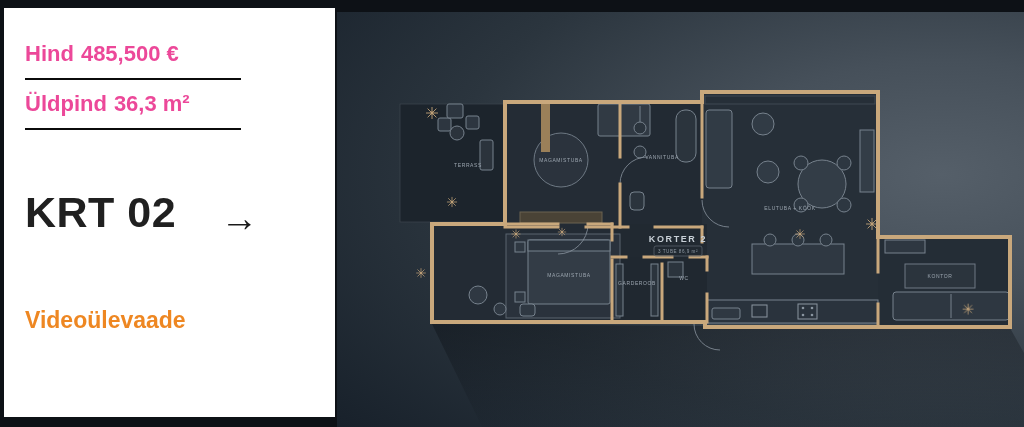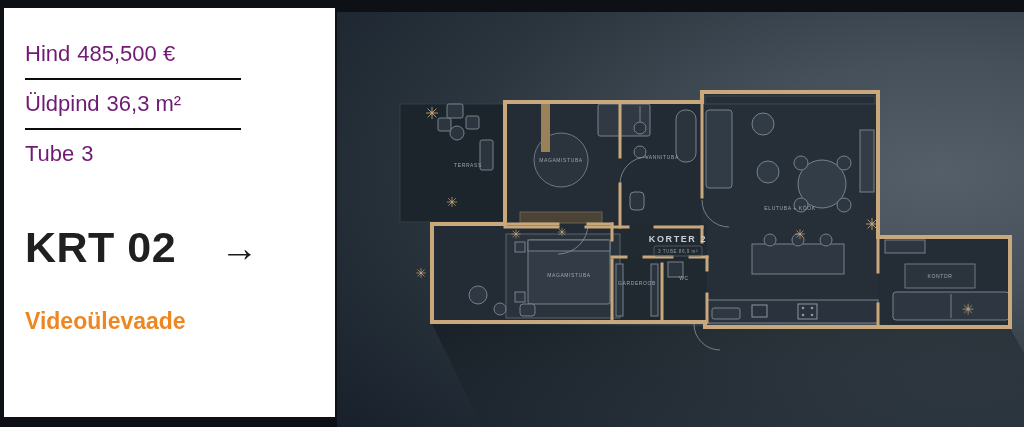--- a/index.html
+++ b/index.html
@@ -2,27 +2,27 @@
 <html><head>
 <meta charset="utf-8">
 <style>
   html,body{margin:0;padding:0;background:#0b0f13;}
   .stage{position:relative;width:1024px;height:427px;background:#0d1116;overflow:hidden;
          font-family:"Liberation Sans", sans-serif;}
 
   
   .card{position:absolute;left:4px;top:8px;width:331px;height:409px;background:#ffffff;
         box-sizing:border-box;padding:34px 0 0 21px;}
-  .spec{font-size:22px;font-weight:400;color:#701a75;line-height:1.05;white-space:nowrap;}
+  .spec{font-size:22px;font-weight:700;color:#ec4899;line-height:1.05;white-space:nowrap;}
   .spec .spec-value{margin-left:7px;}
   .divider{width:216px;border-top:2px solid #0b0b0b;margin:13px 0 12px 0;}
-  .title-row{margin-top:58px;display:flex;align-items:center;cursor:pointer;}
+  .title-row{margin-top:58px;display:flex;align-items:flex-end;cursor:pointer;}
   .apt-title{font-size:43px;font-weight:700;color:#202020;letter-spacing:.5px;}
   .arrow{font-size:38px;font-weight:700;color:#1a1a1a;margin-left:44px;line-height:1;}
-  .video{margin-top:36px;font-size:23px;font-weight:700;color:#EE8722;cursor:pointer;width:max-content;}
+  .video{margin-top:70px;font-size:23px;font-weight:700;color:#EE8722;cursor:pointer;width:max-content;}
 
   
   .plan{position:absolute;left:337px;top:12px;width:687px;height:427px;
         background:radial-gradient(115% 95% at 88% 38%, #555f69 0%, #46505a 28%, #2b353e 62%, #17202a 100%);}
   .plan svg{display:block;}
   text{font-family:"Liberation Sans", sans-serif;}
   .room-label{fill:#9aa4ae;font-size:5px;letter-spacing:.6px;text-anchor:middle;}
   .plan-title{fill:#c8d0d7;font-size:9px;font-weight:bold;letter-spacing:1.6px;text-anchor:middle;}
   .plan-subtitle{fill:#8f99a3;font-size:4.6px;letter-spacing:.5px;text-anchor:middle;}
 </style>
@@ -33,23 +33,20 @@
 
   <div class="card">
     <div class="spec">
       <span class="spec-label">Hind</span><span class="spec-value">485,500 €</span>
     </div>
     <div class="divider"></div>
     <div class="spec">
       <span class="spec-label">Üldpind</span><span class="spec-value">36,3 m²</span>
     </div>
     <div class="divider"></div>
-    <div class="spec">
-      <span class="spec-label">Tube</span><span class="spec-value">3</span>
-    </div>
 
     <div class="title-row">
       <span class="apt-title">KRT 02</span>
       <span class="arrow">→</span>
     </div>
 
     <div class="video">Videoülevaade</div>
   </div>
 
   <div class="plan">

